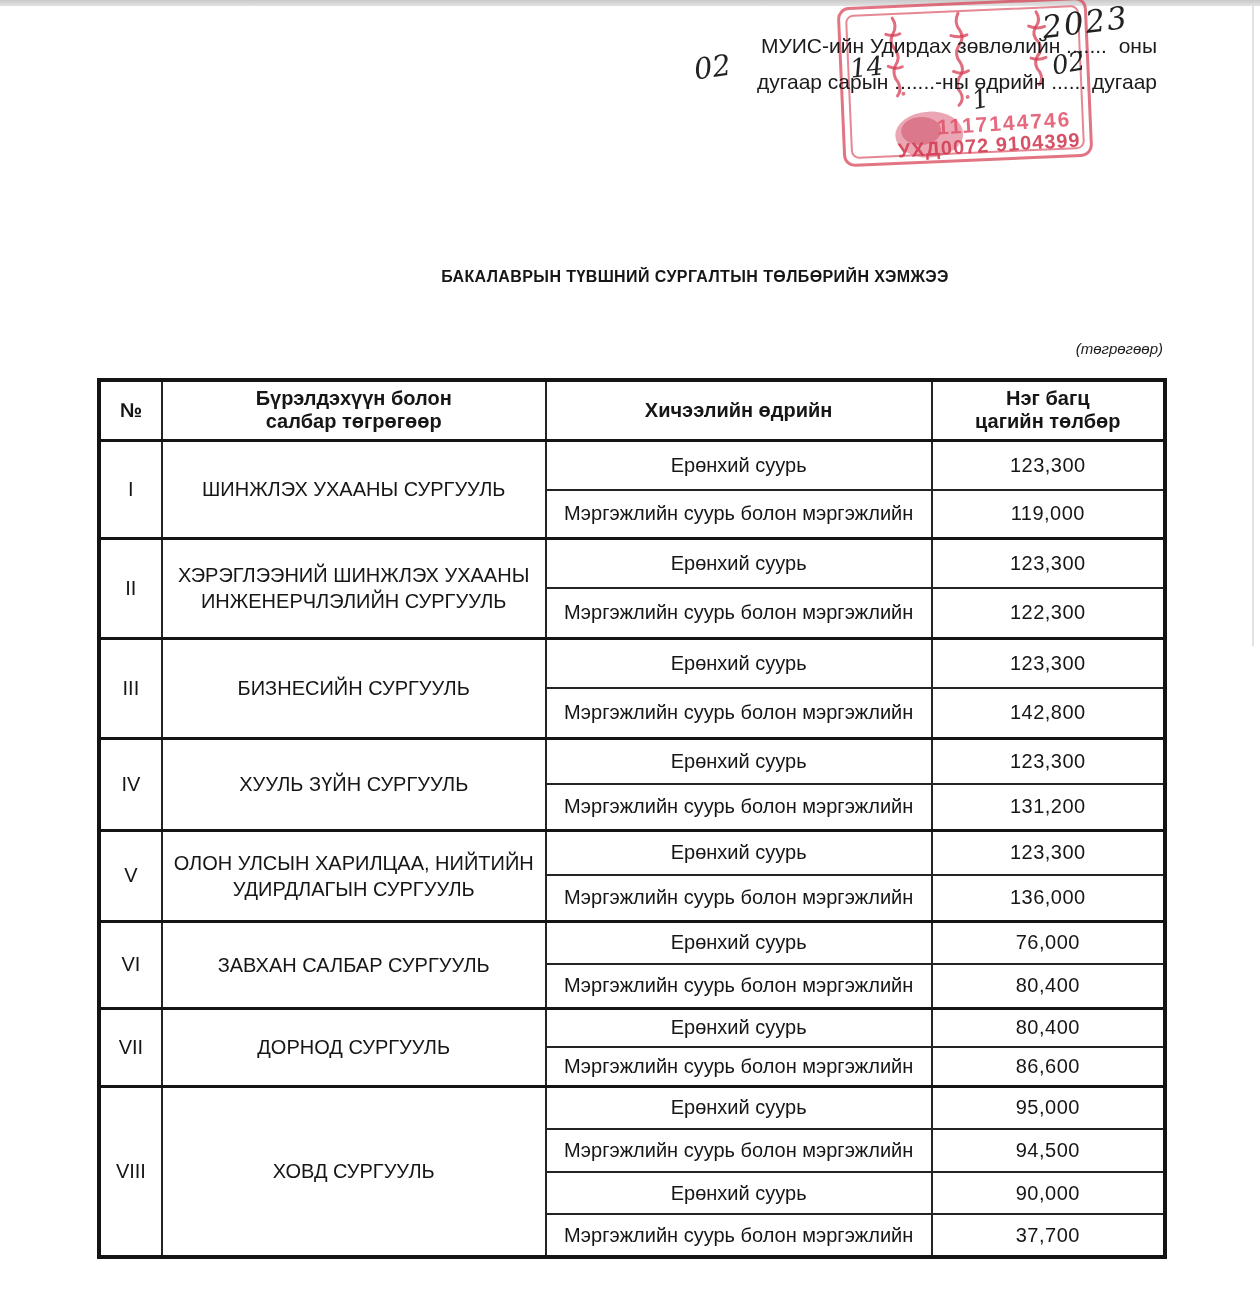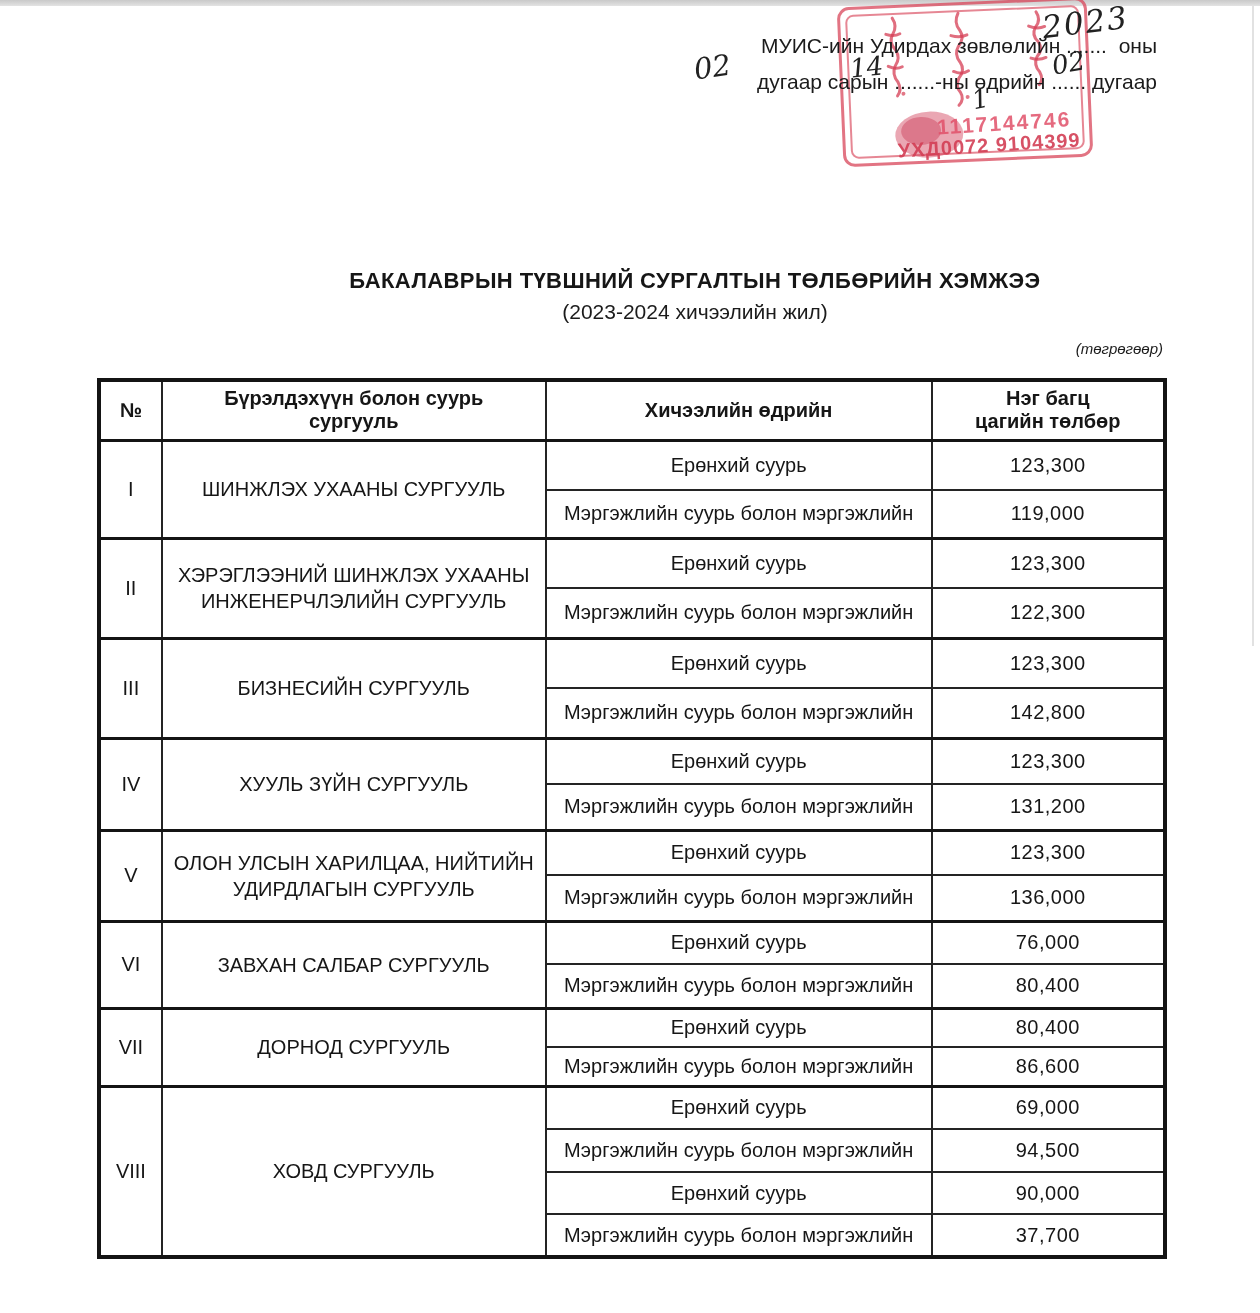--- a/index.html
+++ b/index.html
@@ -64,21 +64,21 @@
     font-weight: bold; font-size: 20px; letter-spacing: 1px;
     color: rgba(211, 62, 84, 0.9); transform: rotate(-1deg);
     white-space: nowrap;
   }
 
   
   .title-block {
     position: absolute; left: 130px; top: 268px; width: 1130px;
     text-align: center; z-index: 2;
   }
-  .doc-title { font-size: 22px; font-weight: bold; letter-spacing: 0.4px; color: #161616; }
+  .doc-title { font-size: 16px; font-weight: bold; letter-spacing: 0.4px; color: #161616; }
   .doc-subtitle { font-size: 21px; margin-top: 6px; color: #1b1b1b; }
   .unit-note {
     position: absolute; right: 97px; top: 340px;
     font-style: italic; font-size: 15px; color: #1b1b1b; z-index: 2;
   }
 
   
   table.fee-table {
     position: absolute; left: 97px; top: 378px;
     width: 1070px;
@@ -139,29 +139,28 @@
 </div>
 
 <span class="hand hand-year">2023</span>
 <span class="hand hand-month">02</span>
 <span class="hand hand-day">14</span>
 <span class="hand hand-decree">02</span>
 <span class="hand hand-annex">1</span>
 
 <div class="title-block">
   <div class="doc-title">БАКАЛАВРЫН ТҮВШНИЙ СУРГАЛТЫН ТӨЛБӨРИЙН ХЭМЖЭЭ</div>
-  <div class="doc-subtitle">(2023-2024 хичээлийн жил)</div>
 </div>
 <div class="unit-note">(төгрөгөөр)</div>
 
 <table class="fee-table">
   <thead>
     <tr>
       <th class="h-no">№</th>
-      <th class="h-school">Бүрэлдэхүүн болон суурь сургууль</th>
+      <th class="h-school">Бүрэлдэхүүн болон салбар төгрөгөөр</th>
       <th class="h-type">Хичээлийн өдрийн</th>
       <th class="h-fee">Нэг багц цагийн төлбөр</th>
     </tr>
   </thead>
   <tbody>
 
     <tr class="secfirst" style="height:50px;">
       <td class="no" rowspan="2">I</td>
       <td class="school" rowspan="2">ШИНЖЛЭХ УХААНЫ СУРГУУЛЬ</td>
       <td class="type">Ерөнхий суурь</td>
@@ -235,21 +234,21 @@
     </tr>
     <tr style="height:39px;">
       <td class="type">Мэргэжлийн суурь болон мэргэжлийн</td>
       <td class="fee">86,600</td>
     </tr>
 
     <tr class="secfirst" style="height:43px;">
       <td class="no" rowspan="4">VIII</td>
       <td class="school" rowspan="4">ХОВД СУРГУУЛЬ</td>
       <td class="type">Ерөнхий суурь</td>
-      <td class="fee">69,000</td>
+      <td class="fee">95,000</td>
     </tr>
     <tr style="height:43px;">
       <td class="type">Мэргэжлийн суурь болон мэргэжлийн</td>
       <td class="fee">94,500</td>
     </tr>
     <tr style="height:42px;">
       <td class="type">Ерөнхий суурь</td>
       <td class="fee">90,000</td>
     </tr>
     <tr style="height:43px;">

